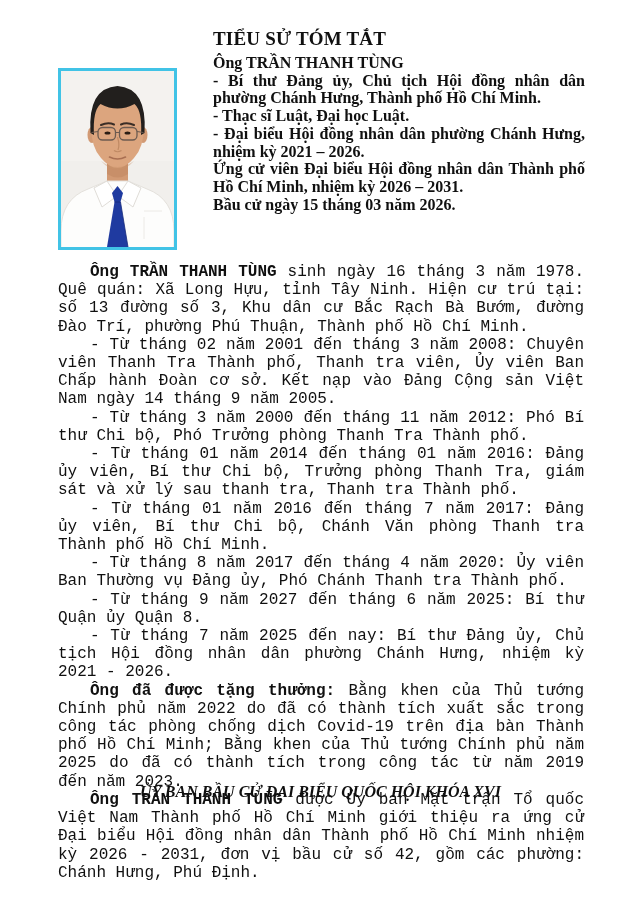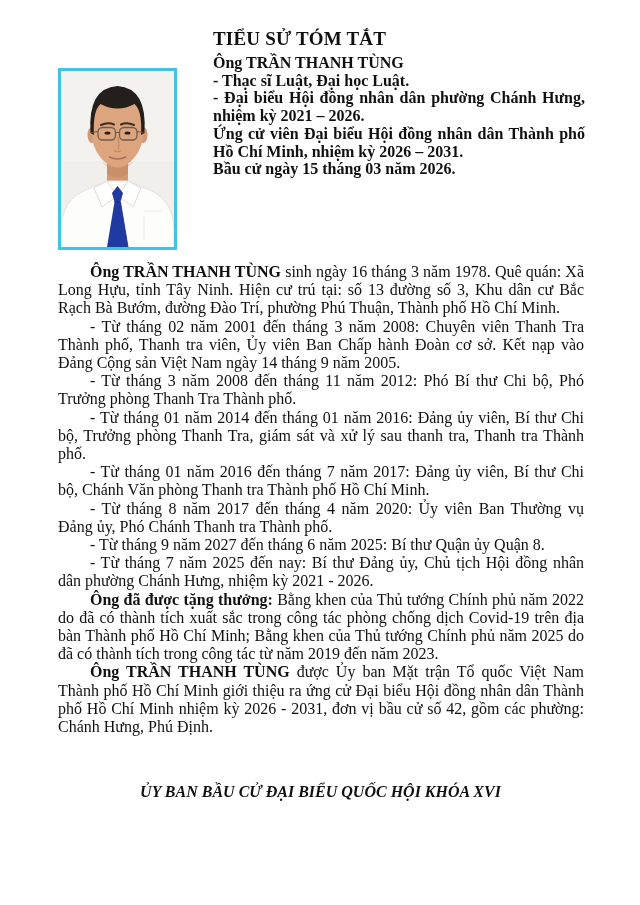--- a/index.html
+++ b/index.html
@@ -30,21 +30,21 @@
   .profile-col {
     position: absolute; left: 213px; top: 54px; width: 372px;
     font-size: 16px; font-weight: 700; line-height: 17.7px;
     text-align: justify;
   }
   .profile-col .profile-name { text-align: left; }
   .profile-col p { margin: 0; }
 
   .body-section {
     position: absolute; left: 58px; top: 263px; width: 526px;
-    font-size: 16px; line-height: 18.2px; text-align: justify;
+    font-size: 16px; line-height: 18.2px; text-align: justify; font-family: Liberation Mono, monospace;
   }
   .body-para { margin: 0; text-indent: 32px; }
   .bold { font-weight: 700; }
 
   .footer-section {
     position: absolute; left: 57px; top: 773px; width: 527px;
     text-align: center; font-weight: 700; font-size: 16px; line-height: 21.5px;
   }
   .footer-line { margin: 8px; font-style: italic; }
 </style>
@@ -93,34 +93,35 @@
       <path d="M54.5 61.5 h4 M37 60.5 l-6.5 1 M76 60.5 l6.5 1" stroke="#6d5b50" stroke-width="1.2" fill="none"></path>
 
       <path d="M56.5 66 q2.5 8 0.5 13 m-4 0.5 q3.5 2.5 7.5 0" stroke="#c08a64" stroke-width="1.2" fill="none"></path>
       <path d="M48.5 86 q8 4 16 0" stroke="#a96f52" stroke-width="1.6" fill="none" stroke-linecap="round"></path>
     </svg>
   </div>
 
   <div class="profile-col">
     <p class="profile-name">Ông TRẦN THANH TÙNG</p>
     <div>
+        <p class="profile-line">- Bí thư Đảng ủy, Chủ tịch Hội đồng nhân dân phường Chánh Hưng, Thành phố Hồ Chí Minh.</p>
         <p class="profile-line">- Thạc sĩ Luật, Đại học Luật.</p>
         <p class="profile-line">- Đại biểu Hội đồng nhân dân phường Chánh Hưng, nhiệm kỳ 2021 – 2026.</p>
         <p class="profile-line">Ứng cử viên Đại biểu Hội đồng nhân dân Thành phố Hồ Chí Minh, nhiệm kỳ 2026 – 2031.</p>
         <p class="profile-line">Bầu cử ngày 15 tháng 03 năm 2026.</p>
       </div>
   </div>
 
   <div class="body-section">
     <p class="body-para"><b>Ông TRẦN THANH TÙNG</b><span> sinh ngày 16 tháng 3 năm 1978. Quê quán: Xã Long Hựu, tỉnh Tây Ninh. Hiện cư trú tại: số 13 đường số 3, Khu dân cư Bắc Rạch Bà Bướm, đường Đào Trí, phường Phú Thuận, Thành phố Hồ Chí Minh.</span></p>
 
 
     <div>
         <p class="body-para">- Từ tháng 02 năm 2001 đến tháng 3 năm 2008: Chuyên viên Thanh Tra Thành phố, Thanh tra viên, Ủy viên Ban Chấp hành Đoàn cơ sở. Kết nạp vào Đảng Cộng sản Việt Nam ngày 14 tháng 9 năm 2005.</p>
-        <p class="body-para">- Từ tháng 3 năm 2008 đến tháng 11 năm 2012: Phó Bí thư Chi bộ, Phó Trưởng phòng Thanh Tra Thành phố.</p>
+        <p class="body-para">- Từ tháng 3 năm 2000 đến tháng 11 năm 2012: Phó Bí thư Chi bộ, Phó Trưởng phòng Thanh Tra Thành phố.</p>
         <p class="body-para">- Từ tháng 01 năm 2014 đến tháng 01 năm 2016: Đảng ủy viên, Bí thư Chi bộ, Trưởng phòng Thanh Tra, giám sát và xử lý sau thanh tra, Thanh tra Thành phố.</p>
         <p class="body-para">- Từ tháng 01 năm 2016 đến tháng 7 năm 2017: Đảng ủy viên, Bí thư Chi bộ, Chánh Văn phòng Thanh tra Thành phố Hồ Chí Minh.</p>
         <p class="body-para">- Từ tháng 8 năm 2017 đến tháng 4 năm 2020: Ủy viên Ban Thường vụ Đảng ủy, Phó Chánh Thanh tra Thành phố.</p>
         <p class="body-para">- Từ tháng 9 năm 2027 đến tháng 6 năm 2025: Bí thư Quận ủy Quận 8.</p>
         <p class="body-para">- Từ tháng 7 năm 2025 đến nay: Bí thư Đảng ủy, Chủ tịch Hội đồng nhân dân phường Chánh Hưng, nhiệm kỳ 2021 - 2026.</p>
       </div>
 
     <p class="body-para"><b>Ông đã được tặng thưởng:</b><span> Bằng khen của Thủ tướng Chính phủ năm 2022 do đã có thành tích xuất sắc trong công tác phòng chống dịch Covid-19 trên địa bàn Thành phố Hồ Chí Minh; Bằng khen của Thủ tướng Chính phủ năm 2025 do đã có thành tích trong công tác từ năm 2019 đến năm 2023.</span></p>
 
     <p class="body-para"><b>Ông TRẦN THANH TÙNG</b><span> được Ủy ban Mặt trận Tổ quốc Việt Nam Thành phố Hồ Chí Minh giới thiệu ra ứng cử Đại biểu Hội đồng nhân dân Thành phố Hồ Chí Minh nhiệm kỳ 2026 - 2031, đơn vị bầu cử số 42, gồm các phường: Chánh Hưng, Phú Định.</span></p>

